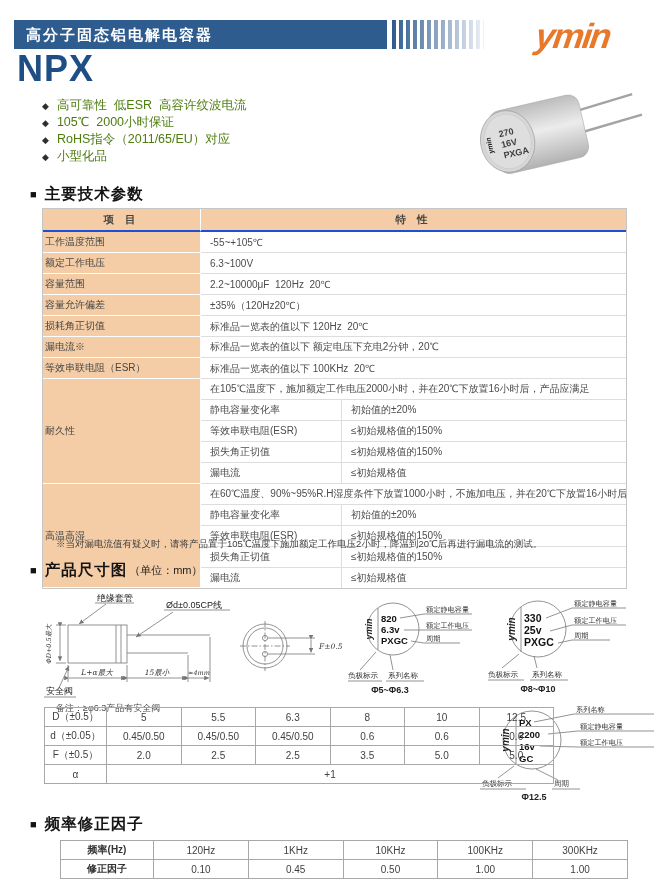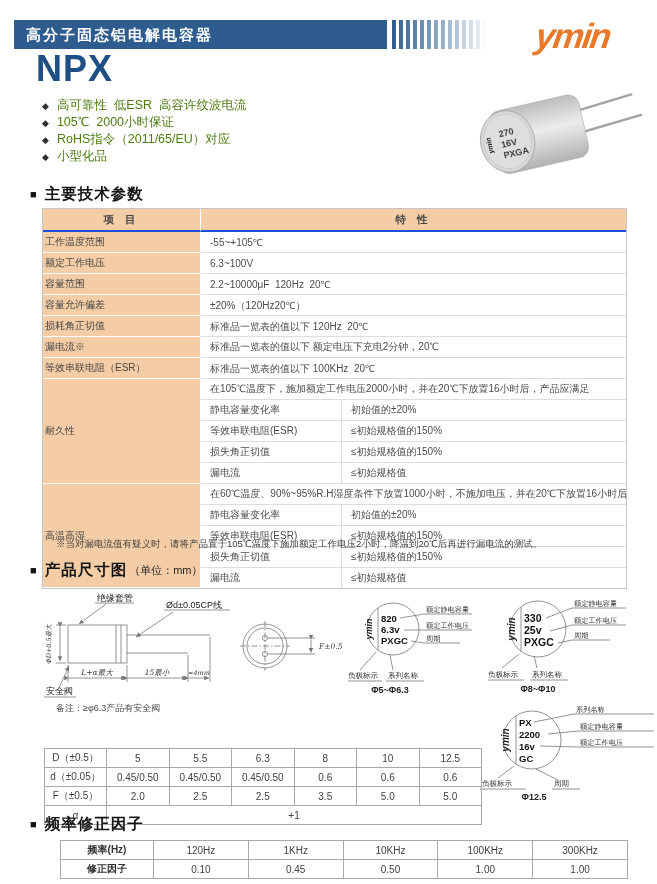--- a/index.html
+++ b/index.html
@@ -10,21 +10,21 @@
   
   .banner{left:14px;top:20px;width:373px;height:29px;background:#2e5c8f;color:#fff;
           font-size:15px;font-weight:bold;line-height:29px;padding-left:12px;
           letter-spacing:2px;box-sizing:border-box;}
   .stripes{left:392px;top:20px;width:92px;height:29px;
            background:repeating-linear-gradient(90deg,#2e5c8f 0 4px,#fff 4px 7px);}
   .stripes::after{content:"";position:absolute;inset:0;
            background:linear-gradient(90deg,rgba(255,255,255,0),rgba(255,255,255,.92));}
   .logo{left:536px;top:16px;font-size:35px;font-weight:900;font-style:italic;
         color:#e8782a;transform:skewX(-8deg);letter-spacing:-2px;}
-  .series{left:36px;top:48px;font-size:36px;font-weight:bold;color:#1d4e84;letter-spacing:1px;}
+  .series{left:17px;top:48px;font-size:36px;font-weight:bold;color:#1d4e84;letter-spacing:1px;}
   .features{left:42px;top:97px;}
   .feat{height:17px;display:flex;align-items:center;}
   .feat .dia{font-size:9px;color:#2f2f2f;margin-right:8px;}
   .feat .ftx{font-size:12.5px;color:#4d7c0f;white-space:pre;}
 
   
   .heading{display:flex;align-items:center;height:20px;}
   .heading .mk{font-size:11px;color:#141414;margin-right:8px;}
   .heading .ht{font-size:15.5px;font-weight:bold;color:#141414;letter-spacing:1px;}
   .heading .hu{font-size:11px;color:#222;margin-left:2px;}
@@ -44,21 +44,21 @@
                 border-right:1px solid #fff;color:#454545;}
   .specs td.val{padding-left:9px;border-bottom:1px solid #ddd;}
   .specs td.sublab{padding-left:9px;border-bottom:1px solid #ddd;}
   .specs td.subval{padding-left:9px;border-bottom:1px solid #ddd;border-left:1px solid #ddd;}
   .specs tr:last-child td{border-bottom:none;}
   .footnote{left:56px;top:538px;font-size:9.5px;color:#3d3d3d;white-space:pre;}
 
   
   .gridtbl{border-collapse:collapse;font-size:10px;color:#3f3f3f;}
   .gridtbl td{border:1px solid #a8a8a8;text-align:center;vertical-align:middle;}
-  .dimtbl{left:44px;top:748px;width:438px;}
+  .dimtbl{left:44px;top:707px;width:510px;}
   .dimtbl td{height:16px;}
   .dimtbl col.l{width:62px;}
   .freqtbl{left:60px;top:840px;width:568px;}
   .freqtbl td{height:16px;}
   .freqtbl col.l{width:93px;}
   .freqtbl td.b{font-weight:bold;color:#333;}
   .drawnote{left:56px;top:702px;font-size:9px;color:#4a4a4a;}
 
   
   svg{position:absolute;overflow:visible;}
@@ -145,21 +145,21 @@
     <tr>
       <td class="lab">额定工作电压</td>
       <td class="val" colspan="2">6.3~100V</td>
         </tr>
     <tr>
       <td class="lab">容量范围</td>
       <td class="val" colspan="2">2.2~10000μF  120Hz  20℃</td>
         </tr>
     <tr>
       <td class="lab">容量允许偏差</td>
-      <td class="val" colspan="2">±20%（120Hz20℃）</td>
+      <td class="val" colspan="2">±35%（120Hz20℃）</td>
         </tr>
     <tr>
       <td class="lab">损耗角正切值</td>
       <td class="val" colspan="2">标准品一览表的值以下 120Hz  20℃</td>
         </tr>
     <tr>
       <td class="lab">漏电流※</td>
       <td class="val" colspan="2">标准品一览表的值以下 额定电压下充电2分钟，20℃</td>
         </tr>
     <tr>

